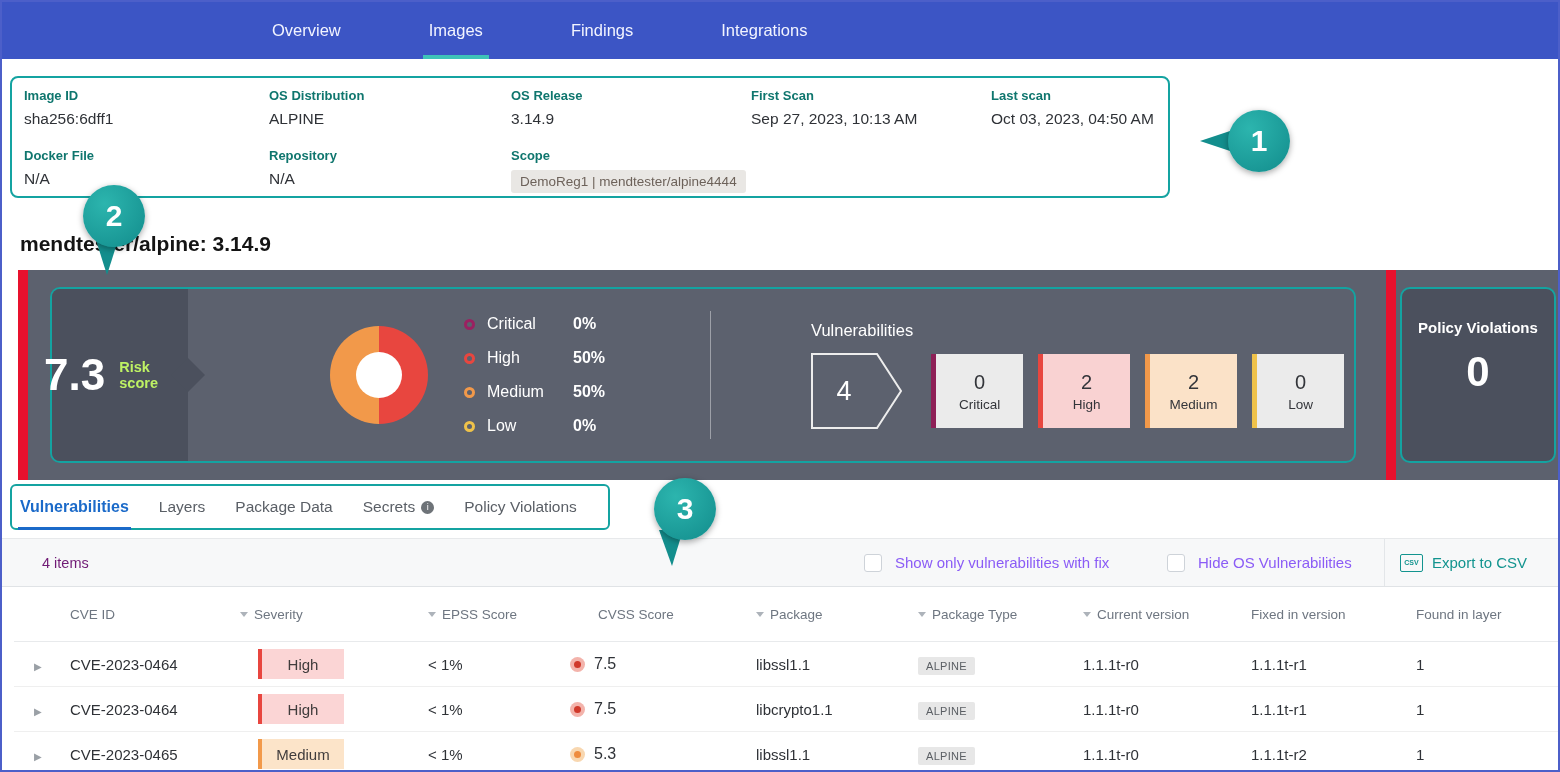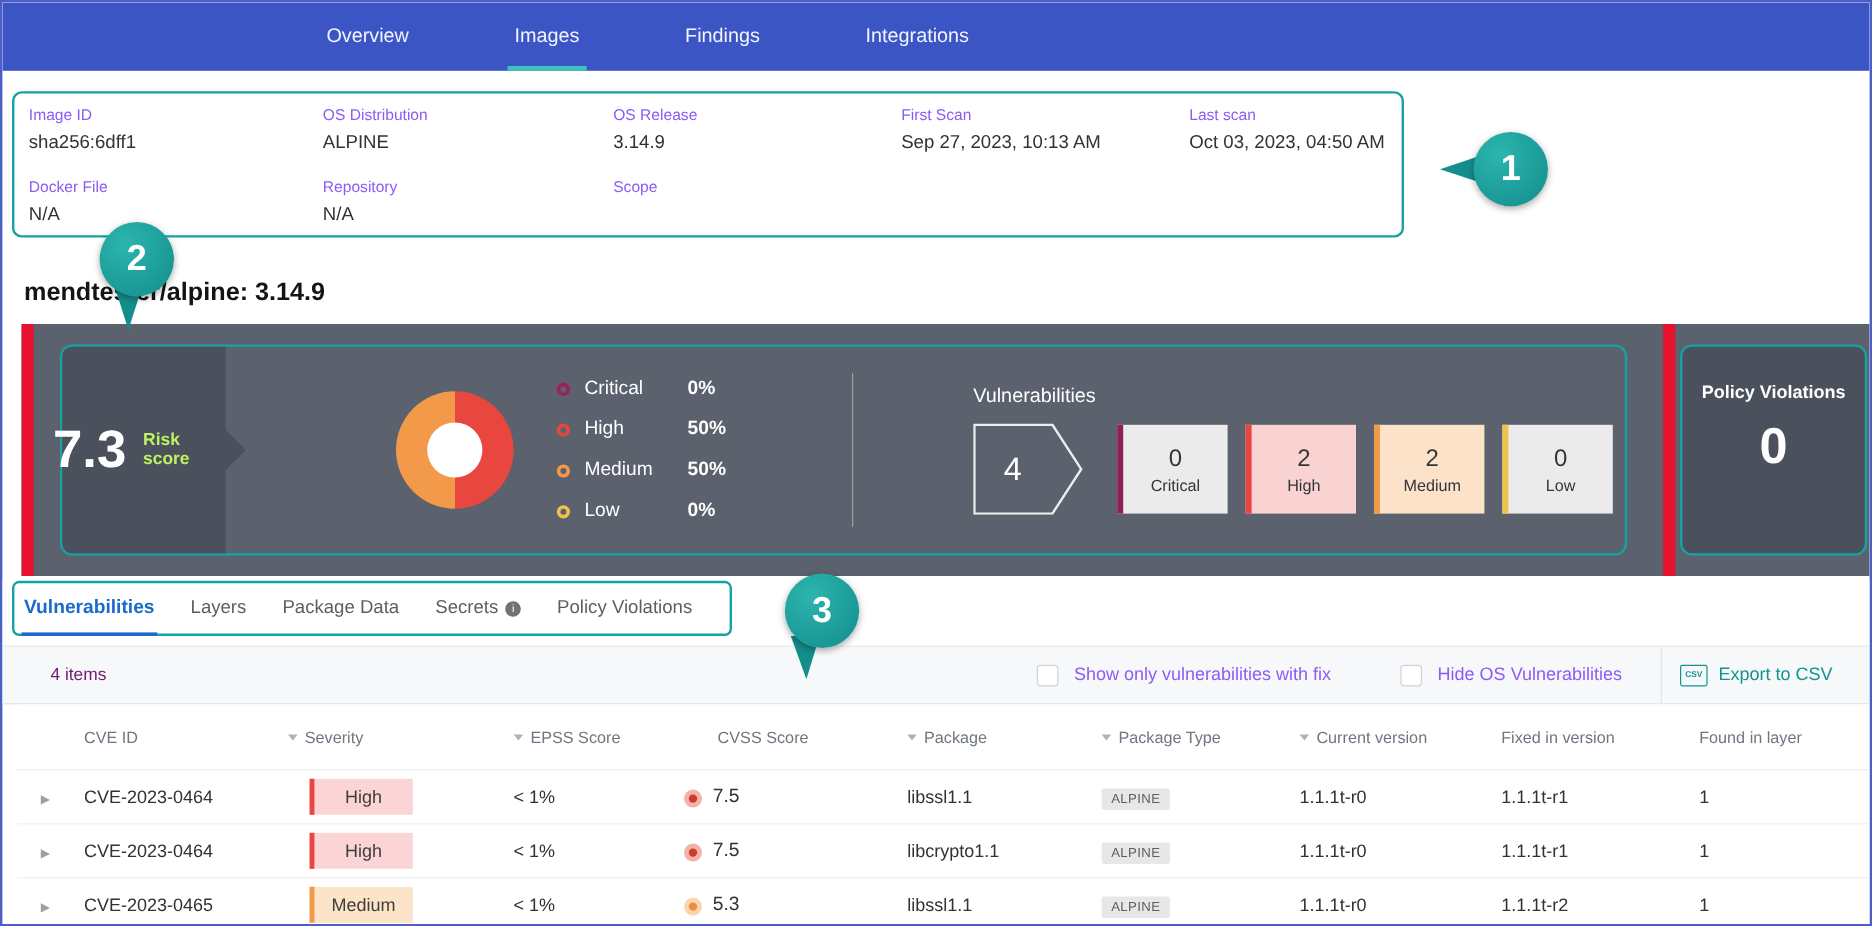--- a/index.html
+++ b/index.html
@@ -15,21 +15,21 @@
   .nav-tab{ position:relative; display:flex; align-items:center; color:#f2f4ff;
             font-size:16.5px; font-weight:500; cursor:pointer; }
   .nav-tab .underline{ display:none; }
   .nav-tab.active .underline{ display:block; position:absolute; left:-6px; right:-6px;
             bottom:0; height:4px; background:#3ec3b8; }
 
   
   .meta-panel{ position:absolute; top:74px; left:8px; width:1160px; height:122px;
                border:2px solid #14a3a1; border-radius:8px; padding:10px 12px;
                display:grid; grid-template-columns:245px 242px 240px 240px 1fr; row-gap:20px; }
-  .meta-label{ font-size:13px; color:#8b5cf6; }
+  .meta-label{ font-size:13px; color:#0f766e;font-weight:bold; }
   .meta-value{ font-size:15.5px; color:#2f3237; margin-top:7px; }
   .chip{ display:inline-block; background:#e9e7e4; color:#6d625a; font-size:13.5px;
          padding:4px 9px; border-radius:3px; }
 
   
   .page-title{ position:absolute; top:230px; left:18px; font-size:21px; font-weight:bold; color:#141414; }
 
   
   .risk-band{ position:absolute; top:268px; left:16px; right:0; height:210px; background:#5c616e; }
   .stripe{ position:absolute; top:0; width:10px; height:100%; background:#e8112d; }
@@ -120,21 +120,21 @@
   .col-fix{ width:165px; } .col-layer{ flex:1; }
   .hcell{ display:flex; align-items:center; gap:6px; }
   .thead .col-cvss{ padding-left:28px; }
   .filter-icon{ width:0; height:0; border-left:4px solid transparent; border-right:4px solid transparent;
                 border-top:5px solid #adb3ba; display:inline-block; }
   .expander{ color:#9aa0a6; font-size:10px; cursor:pointer; }
   .badge{ width:86px; height:30px; margin-left:18px; border-left:4px solid;
           display:flex; align-items:center; justify-content:center; font-size:15px; color:#403c3c; }
   .badge.high{ background:#fbd5d5; border-color:#e8463f; }
   .badge.medium{ background:#fce4c9; border-color:#f2994a; }
-  .cvss-cell{ display:flex; align-items:flex-end; gap:9px; font-size:16px; }
+  .cvss-cell{ display:flex; align-items:center; gap:9px; font-size:16px; }
   .dot{ width:15px; height:15px; border-radius:50%; position:relative; }
   .dot::after{ content:""; position:absolute; inset:4px; border-radius:50%; }
   .dot.high{ background:#f3b3ab; } .dot.high::after{ background:#d0392b; }
   .dot.medium{ background:#f8d7b0; } .dot.medium::after{ background:#ee8c3f; }
   .pkg-chip{ background:#e7e7e7; color:#5a5e63; font-size:11px; padding:3px 8px; border-radius:2px; letter-spacing:.3px; }
 
   
   .callout{ position:absolute; z-index:50; }
   .co-circle{ width:62px; height:62px; border-radius:50%; position:relative; z-index:2;
               background:radial-gradient(circle at 35% 30%, #2cb5ae, #128c8c);
@@ -197,20 +197,23 @@
     <div>
       <div class="meta-label">Docker File</div>
       <div class="meta-value">N/A</div>
     </div>
     <div>
       <div class="meta-label">Repository</div>
       <div class="meta-value">N/A</div>
     </div>
     <div>
       <div class="meta-label">Scope</div>
+      <div class="meta-value">
+        <span class="chip">DemoReg1 | mendtester/alpine4444</span>
+      </div>
     </div>
   </section>
 
   <h1 class="page-title">mendtester/alpine: 3.14.9</h1>
 
   <section class="risk-band">
     <div class="stripe left"></div>
     <div class="stripe right"></div>
 
     <div class="risk-main">

